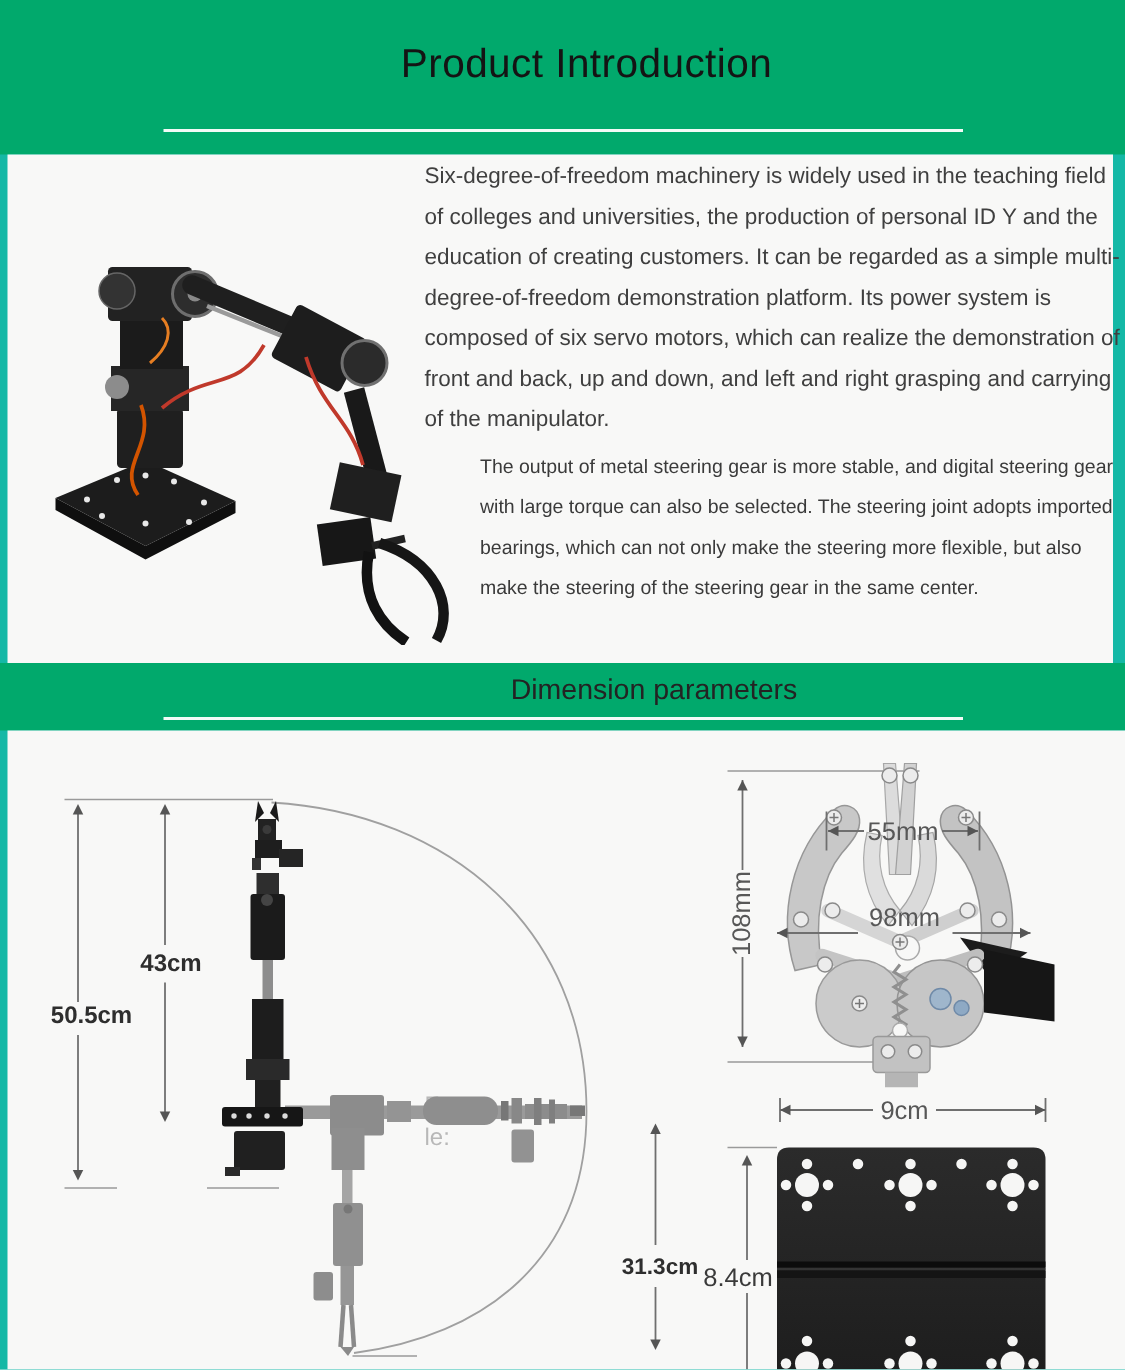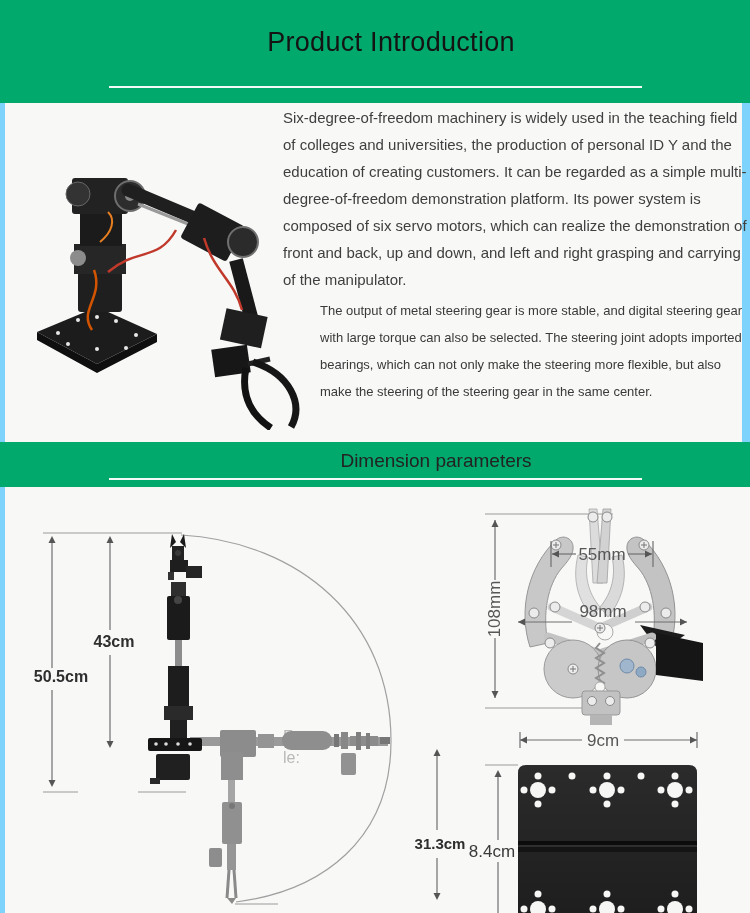--- a/index.html
+++ b/index.html
@@ -1,17 +1,17 @@
 <!DOCTYPE html>
 <html><head>
 <meta charset="utf-8">
 <style>
   html,body{margin:0;padding:0;}
   body{width:750px;height:913px;overflow:hidden;font-family:"Liberation Sans",sans-serif;}
-  #page{position:relative;width:750px;height:913px;background:#7dd3fc;}
+  #page{position:relative;width:750px;height:913px;background:#14b8a6;}
 
   
   .band{position:absolute;left:0;width:750px;background:#01a96c;}
   #top-band{top:0;height:103px;}
   #dim-band{top:442px;height:45px;}
   .band-underline{position:absolute;left:109px;width:533px;height:2px;background:rgba(255,255,255,.95);}
   #top-underline{top:86px;}
   #dim-underline{top:478px;}
 
   #page-title{position:absolute;top:26px;left:0;width:750px;text-align:center;text-indent:32px;

